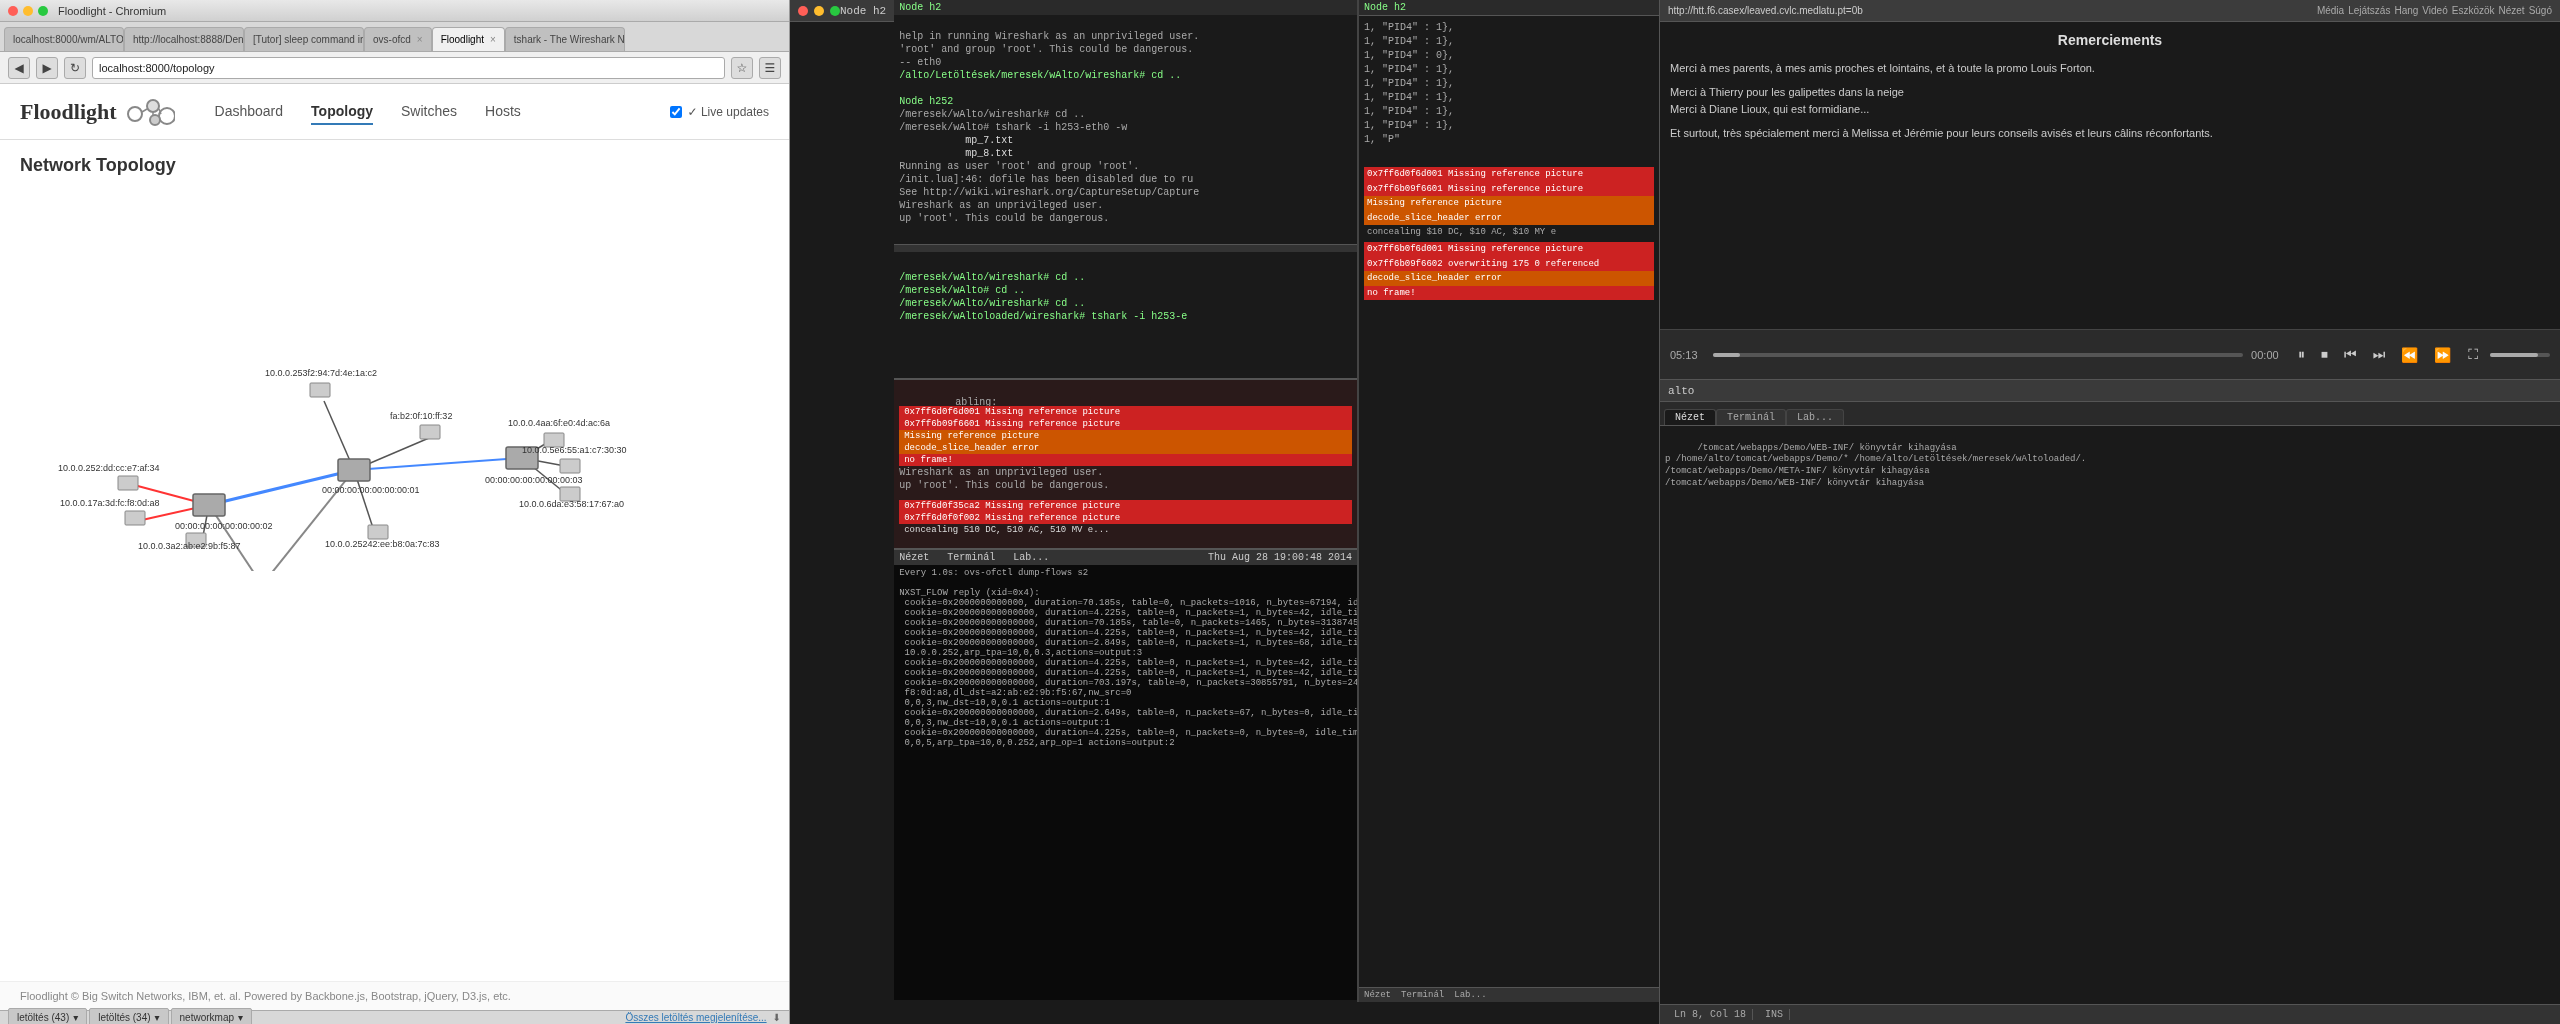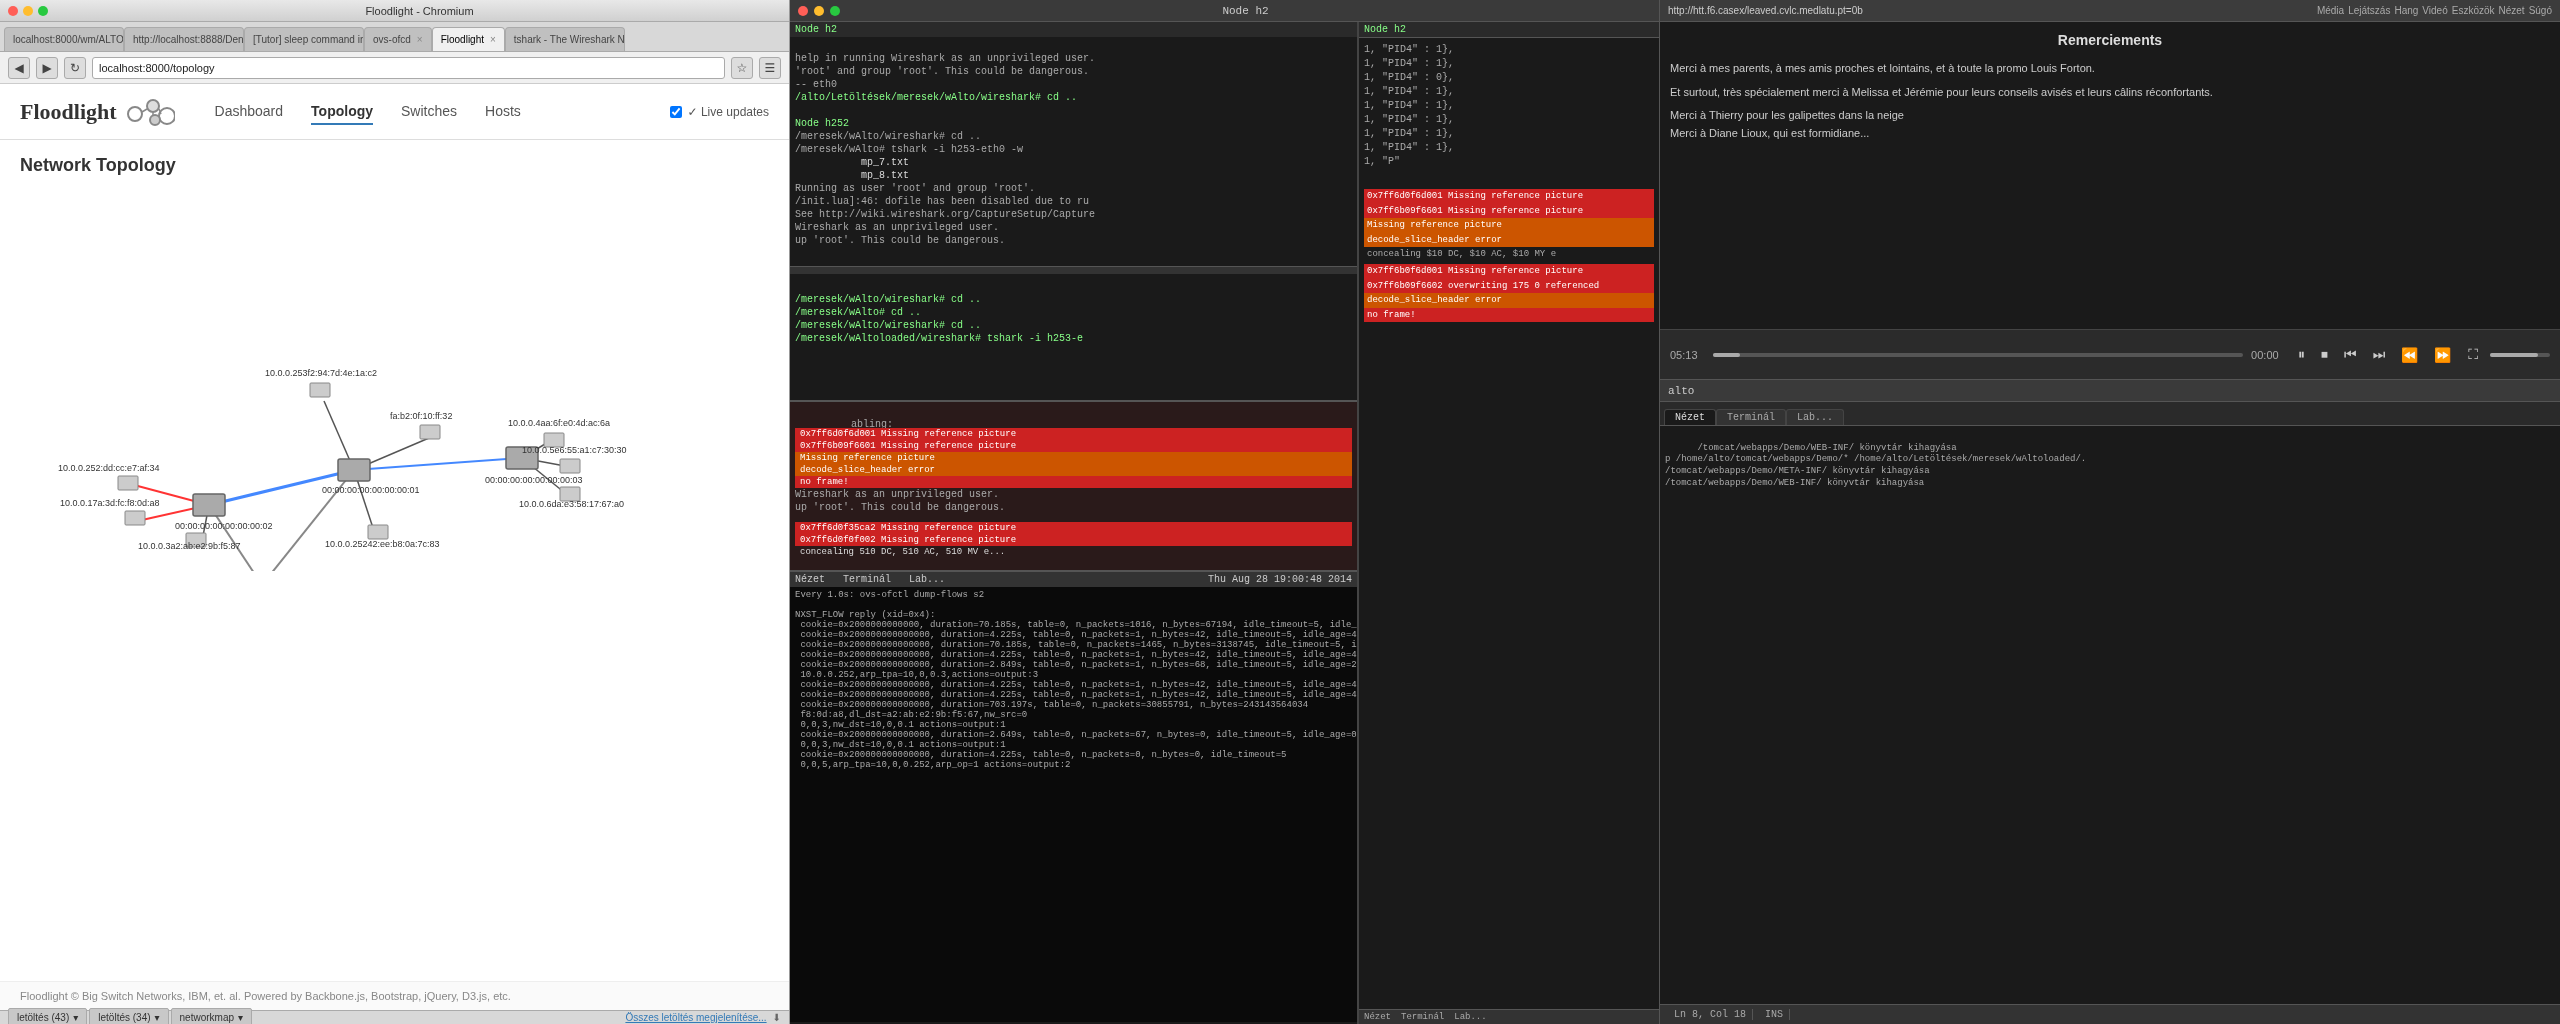--- a/index.html
+++ b/index.html
@@ -24,21 +24,21 @@
       padding: 0 8px;
       border-bottom: 1px solid #aaa;
       font-size: 11px;
       color: #333;
     }
     .browser-titlebar-dots { display: flex; gap: 5px; margin-right: 10px; }
     .dot { width: 10px; height: 10px; border-radius: 50%; }
     .dot-red { background: #ff5f57; }
     .dot-yellow { background: #ffbd2e; }
     .dot-green { background: #28c940; }
-    .browser-title { flex: 1; text-align: center; font-size: 11px; color: #333; }
+    .browser-title { flex: 1; font-size: 11px; color: #333; }
 
     .browser-tabs {
       height: 30px;
       background: #d8d8d8;
       display: flex;
       align-items: flex-end;
       padding: 0 4px;
       border-bottom: 1px solid #aaa;
       overflow: hidden;
     }
@@ -206,21 +206,21 @@
       text-decoration: underline;
       cursor: pointer;
     }
 
     
     #terminal-panel {
       width: 870px;
       height: 1024px;
       background: #1a1a1a;
       display: flex;
-      flex-direction: column;
+      flex-direction: row;
       border-right: 1px solid #555;
       font-family: 'Courier New', monospace;
     }
 
     .terminal-titlebar {
       height: 22px;
       background: #3a3a3a;
       display: flex;
       align-items: center;
       padding: 0 8px;
@@ -760,22 +760,22 @@
         <span style="cursor:pointer;">Eszközök</span>
         <span style="cursor:pointer;">Nézet</span>
         <span style="cursor:pointer;">Súgó</span>
       </div>
     </div>
 
     <div class="vlc-content">
       <h3 style="font-size:14px; color:#ddd; text-align:center; margin-bottom:12px;">Remerciements</h3>
       <div class="vlc-text-area">
         <p style="color:#ccc; font-size:11px; line-height:1.6; text-align:left;">Merci à mes parents, à mes amis proches et lointains, et à toute la promo Louis Forton.</p>
+        <p style="color:#ccc; font-size:11px; line-height:1.6;">Merci à Thierry pour les galipettes dans la neige<br>Merci à Diane Lioux, qui est formidiane...</p>
         <p style="color:#ccc; font-size:11px; line-height:1.6;">Et surtout, très spécialement merci à Melissa et Jérémie pour leurs conseils avisés et leurs câlins réconfortants.</p>
-        <p style="color:#ccc; font-size:11px; line-height:1.6;">Merci à Thierry pour les galipettes dans la neige<br>Merci à Diane Lioux, qui est formidiane...</p>
       </div>
     </div>
 
     <div class="vlc-controls">
       <span class="vlc-time">05:13</span>
       <div class="vlc-progress">
         <div class="vlc-progress-fill"></div>
       </div>
       <span class="vlc-time">00:00</span>
 

